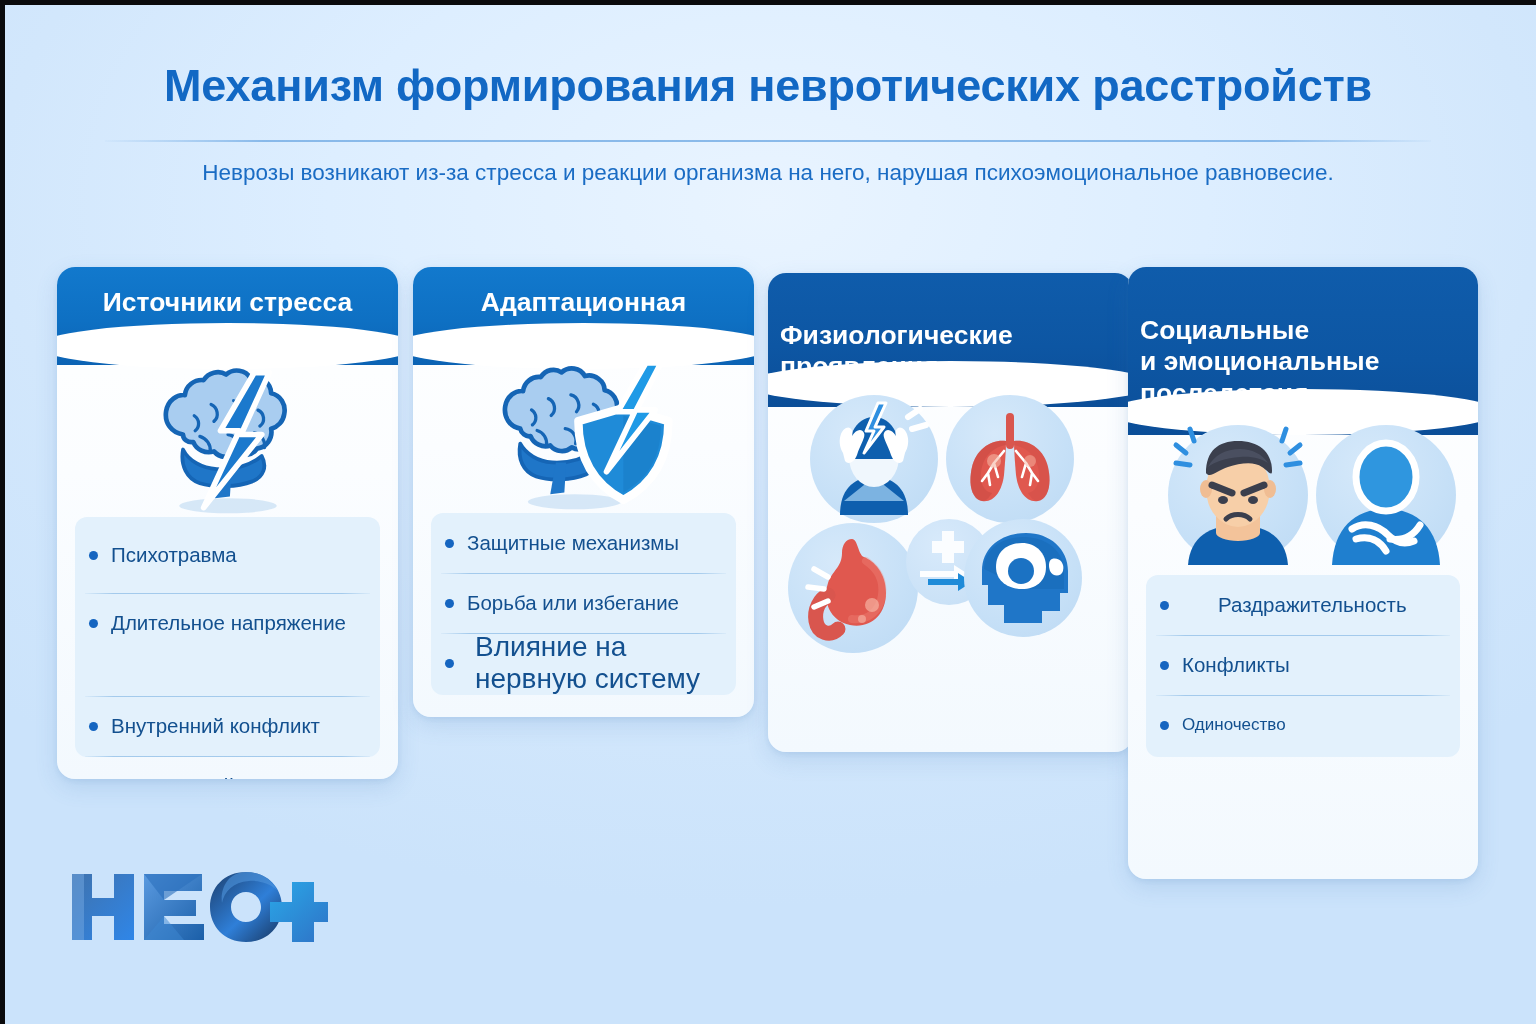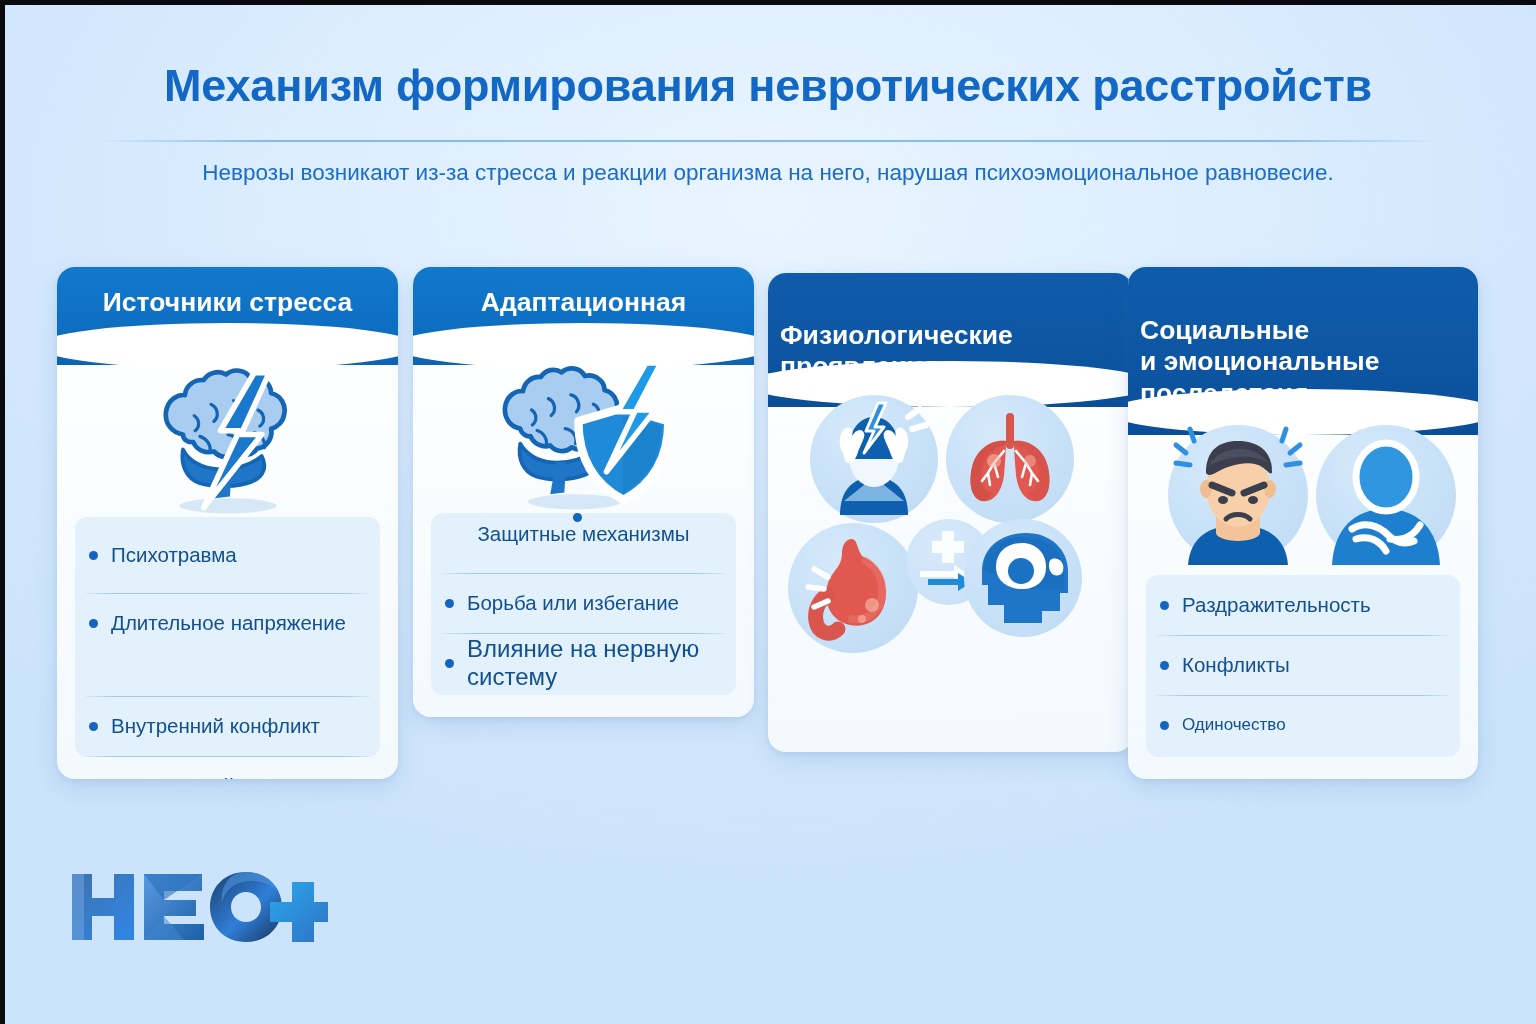--- a/index.html
+++ b/index.html
@@ -223,29 +223,29 @@
 
         <path d="M152 48 L200 62 C200 104 182 130 152 146 C122 130 104 104 104 62 Z" fill="#1f8bd8" stroke="#ffffff" stroke-width="9" stroke-linejoin="round"></path>
         <path d="M152 48 L200 62 C200 104 182 130 152 146 C122 130 104 104 104 62 Z" fill="none" stroke="#1565b5" stroke-width="4" stroke-linejoin="round" transform="scale(1.065) translate(-9,-5)" opacity="0.0"></path>
         <path d="M152 56 L192 67 C192 102 177 124 152 138 Z" fill="#1677c0" opacity="0.45"></path>
 
         <path d="M176 0 L146 52 L164 52 L134 116 L186 50 L166 50 L192 0 Z" fill="#1f9ae6" stroke="#ffffff" stroke-width="6" stroke-linejoin="round"></path>
       </svg>
     </div>
 
     <div class="list-panel" style="left:18px; top:246px; width:305px; height:182px;">
-      <div class="li" style="height:60px; padding:0 14px; font-size:20.5px;flex-direction:column;">
+      <div class="li" style="height:60px; padding:0 14px; font-size:20.5px;">
         <span class="bullet"></span>
         <span>Защитные механизмы</span>
       </div>
       <div class="li" style="height:60px; padding:0 14px; font-size:20.5px;">
         <span class="bullet"></span>
         <span>Борьба или избегание</span>
       </div>
-      <div class="li" style="height:60px; padding:0 14px; font-size:24px;">
+      <div class="li" style="height:60px; padding:0 14px; font-size:28px;gap:8px;">
         <span class="bullet"></span>
         <span>Влияние на нервную систему</span>
       </div>
     </div>
   </div>
 
   <div class="card" style="left:768px; top:273px; width:341px; height:479px;padding-left:24px;">
     <div class="card-head" style="height:112px; background:linear-gradient(180deg,#0f5cab 0%, #0d56a3 55%, #0b4e98 100%); font-size:26.5px; padding-top:22px; flex-direction:column;">
       <span class="ht">Физиологические</span>
       <span class="ht">проявления</span>
@@ -317,21 +317,21 @@
           <path d="M20 50 C20 30 38 18 60 18 C82 18 100 32 100 52 L100 70 L62 70 Z" fill="#1a6fbe"></path>
           <path d="M32 48 C32 32 44 24 58 24 C72 24 82 34 82 48 C82 62 72 70 58 70 C44 70 32 62 32 48Z" fill="#ffffff"></path>
           <circle cx="57" cy="52" r="13" fill="#1b72c3"></circle>
           <path d="M88 40 C95 38 101 44 99 52 C97 58 89 58 86 52 C84 46 85 41 88 40Z" fill="#ffffff"></path>
         </svg>
       </div>
     </div>
 
   </div>
 
-  <div class="card" style="left:1128px; top:267px; width:350px; height:512px;">
+  <div class="card" style="left:1128px; top:267px; width:350px; height:612px;">
     <div class="card-head" style="height:146px; background:linear-gradient(180deg,#0f5cab 0%, #0d56a3 55%, #0b4e98 100%); font-size:26.5px; padding-top:22px; flex-direction:column;">
       <span class="ht">Социальные</span>
       <span class="ht">и эмоциональные</span>
       <span class="ht">последстаия</span>
     </div>
     <div class="head-curve" style="top:122px;"></div>
 
     <div class="icon-area" style="top:158px; height:150px;">
 
       <div class="round-icon" style="left:40px; top:0; width:140px; height:140px;">
@@ -370,21 +370,21 @@
           <ellipse cx="70" cy="52" rx="30" ry="34" fill="none" stroke="#ffffff" stroke-width="7"></ellipse>
 
           <path d="M36 104 C48 96 62 100 72 110 C80 118 88 120 98 116" fill="none" stroke="#ffffff" stroke-width="7" stroke-linecap="round"></path>
           <path d="M104 100 C98 110 88 116 74 114" fill="none" stroke="#ffffff" stroke-width="7" stroke-linecap="round"></path>
           <path d="M40 114 C54 110 64 116 70 126" fill="none" stroke="#ffffff" stroke-width="7" stroke-linecap="round"></path>
         </svg>
       </div>
     </div>
 
     <div class="list-panel" style="left:18px; top:308px; width:314px; height:182px;">
-      <div class="li" style="height:60px; padding:0 14px; font-size:20.5px;">
+      <div class="li" style="height:60px; padding:0 14px; font-size:20.5px;gap:36px;">
         <span class="bullet"></span>
         <span>Раздражительность</span>
       </div>
       <div class="li" style="height:60px; padding:0 14px; font-size:20.5px;">
         <span class="bullet"></span>
         <span>Конфликты</span>
       </div>
       <div class="li" style="height:60px; padding:0 14px; font-size:17px;">
         <span class="bullet"></span>
         <span>Одиночество</span>

